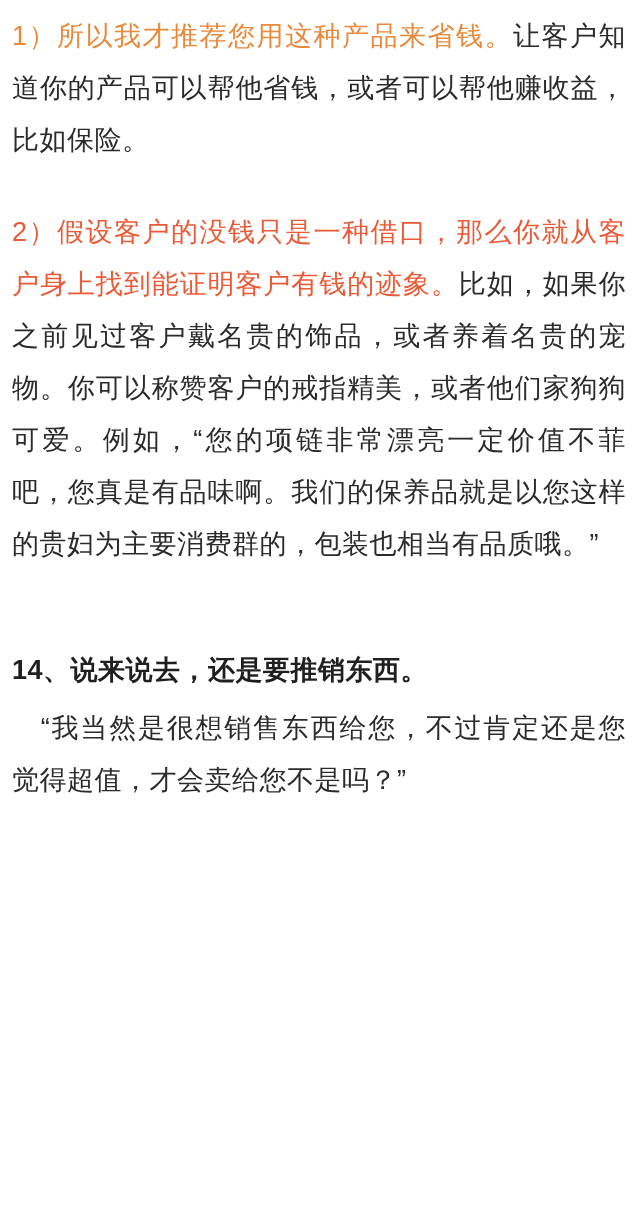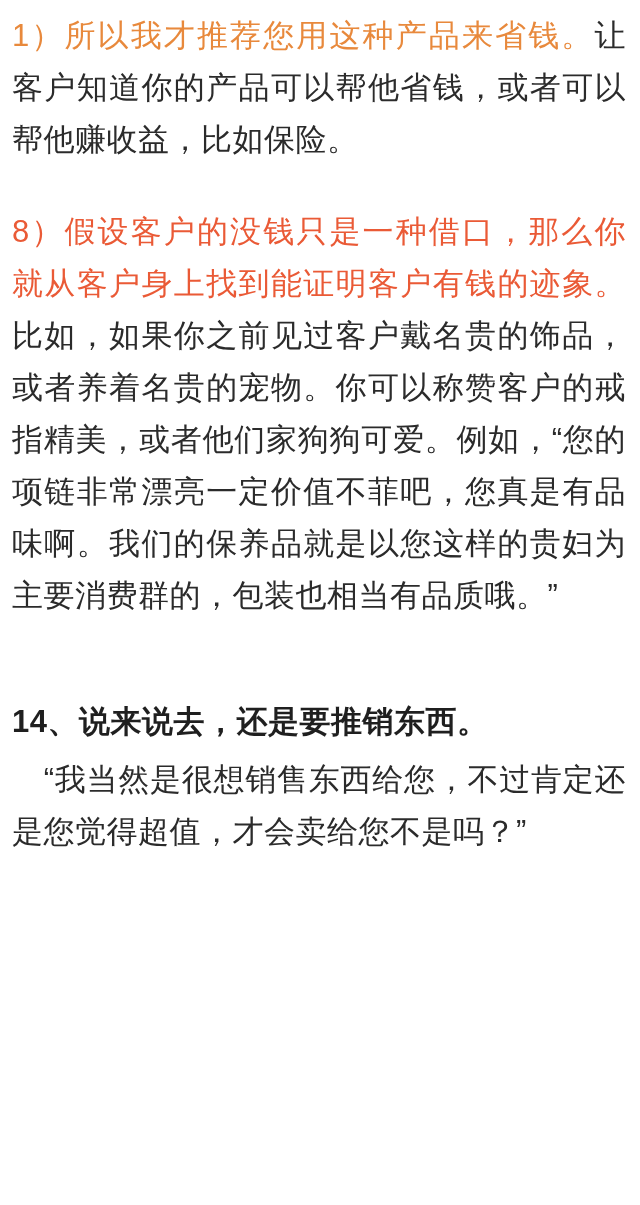--- a/index.html
+++ b/index.html
@@ -14,21 +14,21 @@
   }
   .page {
     width: 640px;
     min-height: 1205px;
     box-sizing: border-box;
     padding: 10px 14px 10px 12px;
     background: #ffffff;
   }
   .para {
     margin: 0 0 6px 0;
-    font-size: 31px;
+    font-size: 27px;
     line-height: 52px;
     letter-spacing: 0.5px;
     color: #2b2b2b;
     text-align: justify;
     text-justify: inter-ideograph;
     word-break: break-all;
   }
   .spacer-lg { height: 34px; }
   .hl-orange { color: #e8893c; }
   .hl-red { color: #ea5a36; }
@@ -42,21 +42,21 @@
 
 <div class="page">
 
   <p class="para">
     <span class="hl-orange">1）所以我才推荐您用这种产品来省钱。</span><span>让客户知道你的产品可以帮他省钱，或者可以帮他赚收益，比如保险。</span>
   </p>
 
   <div class="spacer-lg"></div>
 
   <p class="para">
-    <span class="hl-red">8）假设客户的没钱只是一种借口，那么你就从客户身上找到能证明客户有钱的迹象。</span><span>比如，如果你之前见过客户戴名贵的饰品，或者养着名贵的宠物。你可以称赞客户的戒指精美，或者他们家狗狗可爱。例如，“您的项链非常漂亮一定价值不菲吧，您真是有品味啊。我们的保养品就是以您这样的贵妇为主要消费群的，包装也相当有品质哦。”</span>
+    <span class="hl-red">2）假设客户的没钱只是一种借口，那么你就从客户身上找到能证明客户有钱的迹象。</span><span>比如，如果你之前见过客户戴名贵的饰品，或者养着名贵的宠物。你可以称赞客户的戒指精美，或者他们家狗狗可爱。例如，“您的项链非常漂亮一定价值不菲吧，您真是有品味啊。我们的保养品就是以您这样的贵妇为主要消费群的，包装也相当有品质哦。”</span>
   </p>
 
   <div class="spacer-lg"></div>
 
 
   <div class="spacer-lg"></div>
 
   <p class="para">
     <span class="bold-head">14、说来说去，还是要推销东西。</span>
   </p>

